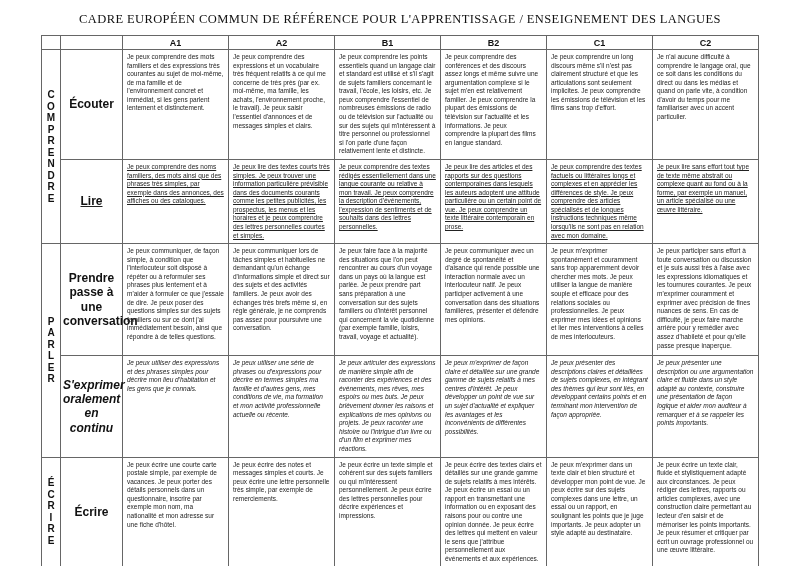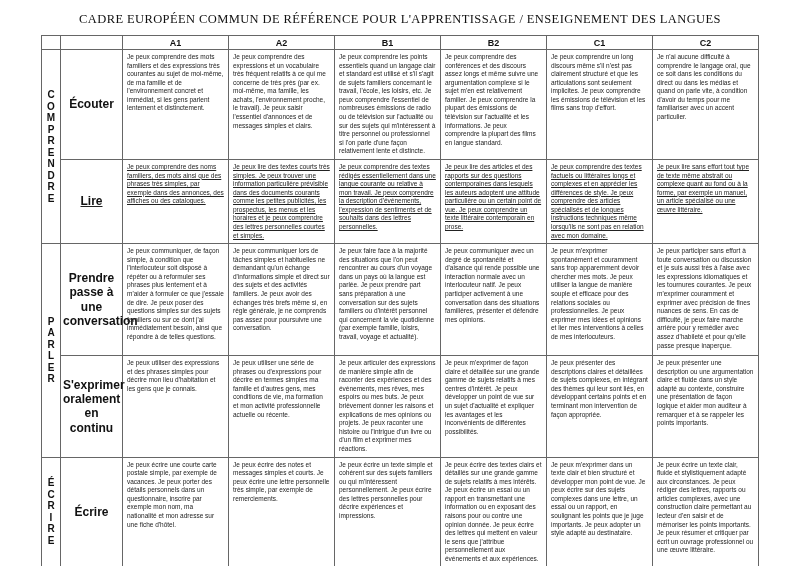--- a/index.html
+++ b/index.html
@@ -64,21 +64,21 @@
     vertical-align: top;
     text-align: left;
     font-size: 6.5px;
     line-height: 1.32;
     padding: 3px 4px;
     color: #222;
   }
   tr.r-ecouter  { height: 103px; }
   tr.r-lire     { height: 83px; text-decoration: underline; }
   tr.r-conv     { height: 112px; }
-  tr.r-oral     { height: 84px; }
+  tr.r-oral     { height: 84px; font-style: italic; }
   tr.r-ecrire   { height: 98px; }
 </style>
 </head>
 <body>
 
 <div class="page">
   <h1 class="doc-title">CADRE EUROPÉEN COMMUN DE RÉFÉRENCE POUR L'APPRENTISSAGE / ENSEIGNEMENT DES LANGUES</h1>
 
   <table class="cefr">
     <colgroup>

